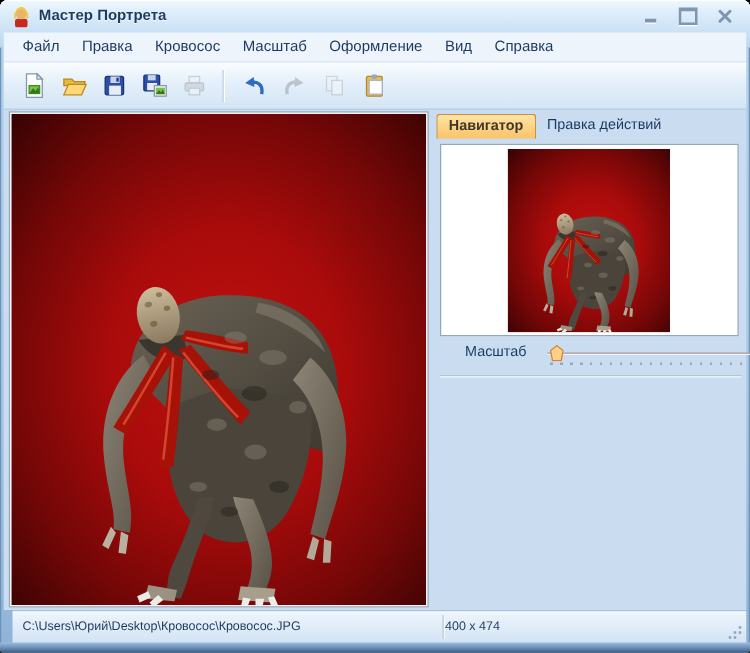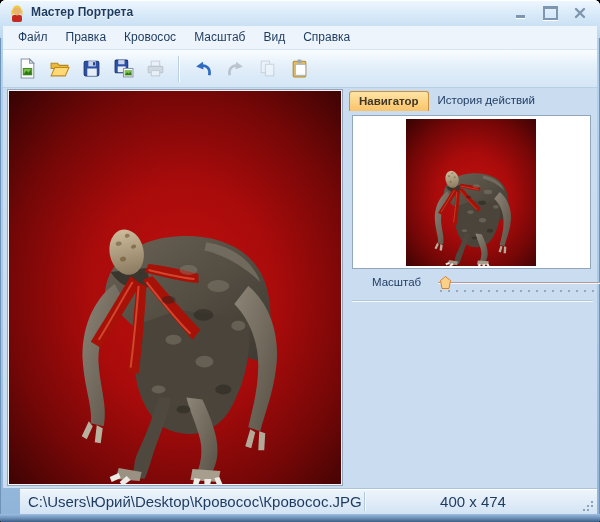--- a/index.html
+++ b/index.html
@@ -48,27 +48,27 @@
   .zoomlabel{position:absolute;left:14px;top:2px;font-size:11.5px;color:#1d3a5f;}
   .slider{position:absolute;left:80px;top:0;width:162px;height:20px;}
   .slidertrack{position:absolute;left:0;top:8px;width:162px;height:1px;background:#b39a9a;
     box-shadow:0 1px 0 #f2f7fc;}
   .sliderthumb{position:absolute;left:2px;top:2px;width:11px;height:13px;}
   .sliderticks{position:absolute;left:2px;top:16px;width:158px;height:2px;
     background:repeating-linear-gradient(90deg,#97a7bb 0 2px,transparent 2px 8px);}
   .groove{position:absolute;left:5px;top:210px;width:241px;height:0;
     border-top:1px solid #b0c6dc;border-bottom:1px solid #f4f9fd;}
   
-  .statusbar{position:absolute;left:20px;right:3px;top:488px;height:26px;
+  .statusbar{position:absolute;left:10px;right:3px;top:488px;height:26px;
     background:linear-gradient(180deg,#eef5fc 0,#d2e3f4 100%);
-    border-top:1px solid #aac4de;box-shadow:inset 0 1px 0 #fff;font-size:15px;color:#1d3a5f;}
+    border-top:1px solid #aac4de;box-shadow:inset 0 1px 0 #fff;font-size:10px;color:#1d3a5f;}
   .st-path{position:absolute;left:8px;top:0;line-height:25px;white-space:nowrap;}
   .st-sep{position:absolute;left:344px;top:3px;height:19px;width:1px;background:#b3c9de;
     border-right:1px solid #f4f9fd;}
-  .st-size{position:absolute;left:346px;top:0;width:214px;line-height:25px;text-align:center;}
+  .st-size{position:absolute;left:346px;top:0;width:214px;line-height:25px;}
   .grip{position:absolute;right:4px;bottom:4px;width:12px;height:12px;}
   .grip i{position:absolute;right:0;bottom:0;width:2px;height:2px;background:transparent;
     box-shadow:-8px 0 #8aa3bd,-4px 0 #8aa3bd,0 0 #8aa3bd,-4px -4px #8aa3bd,0 -4px #8aa3bd,0 -8px #8aa3bd;}
   .botframe{position:absolute;left:0;right:0;bottom:0;height:8px;border-radius:0 0 3px 3px;
     background:linear-gradient(180deg,#9dbde0 0,#6e92ba 50%,#3d5d82 100%);}
 </style>
 </head>
 <body>
 
 <svg width="0" height="0" style="position:absolute">
@@ -175,20 +175,21 @@
         </svg>
       </div>
     </div>
   </div>
 
   <div class="menubar">
     <span class="menuitem">Файл</span>
     <span class="menuitem">Правка</span>
     <span class="menuitem">Кровосос</span>
     <span class="menuitem">Масштаб</span>
+    <span class="menuitem">Оформление</span>
     <span class="menuitem">Вид</span>
     <span class="menuitem">Справка</span>
   </div>
 
   <div class="toolbar">
     <div class="tbtn">
       <svg viewBox="0 0 20 20">
         <path d="M4 1h8l4 4v14H4z" fill="#fff" stroke="#8796a8"></path>
         <path d="M12 1l4 4h-4z" fill="#dfe7f0" stroke="#8796a8"></path>
         <rect x="6" y="10" width="8" height="6" fill="#7cc24a" stroke="#3f8f1f"></rect>
@@ -258,21 +259,21 @@
 
     <div class="canvas">
       <svg viewBox="0 0 333 395" preserveAspectRatio="none">
         <use href="#creature-scene"></use>
       </svg>
     </div>
 
     <div class="side">
       <div class="tabs">
         <div class="tab active">Навигатор</div>
-        <div class="tab">История действий</div>
+        <div class="tab">Правка действий</div>
       </div>
 
       <div class="navbox">
         <div class="thumb">
           <svg viewBox="0 0 333 395" preserveAspectRatio="none">
             <use href="#creature-scene"></use>
           </svg>
         </div>
       </div>
 

